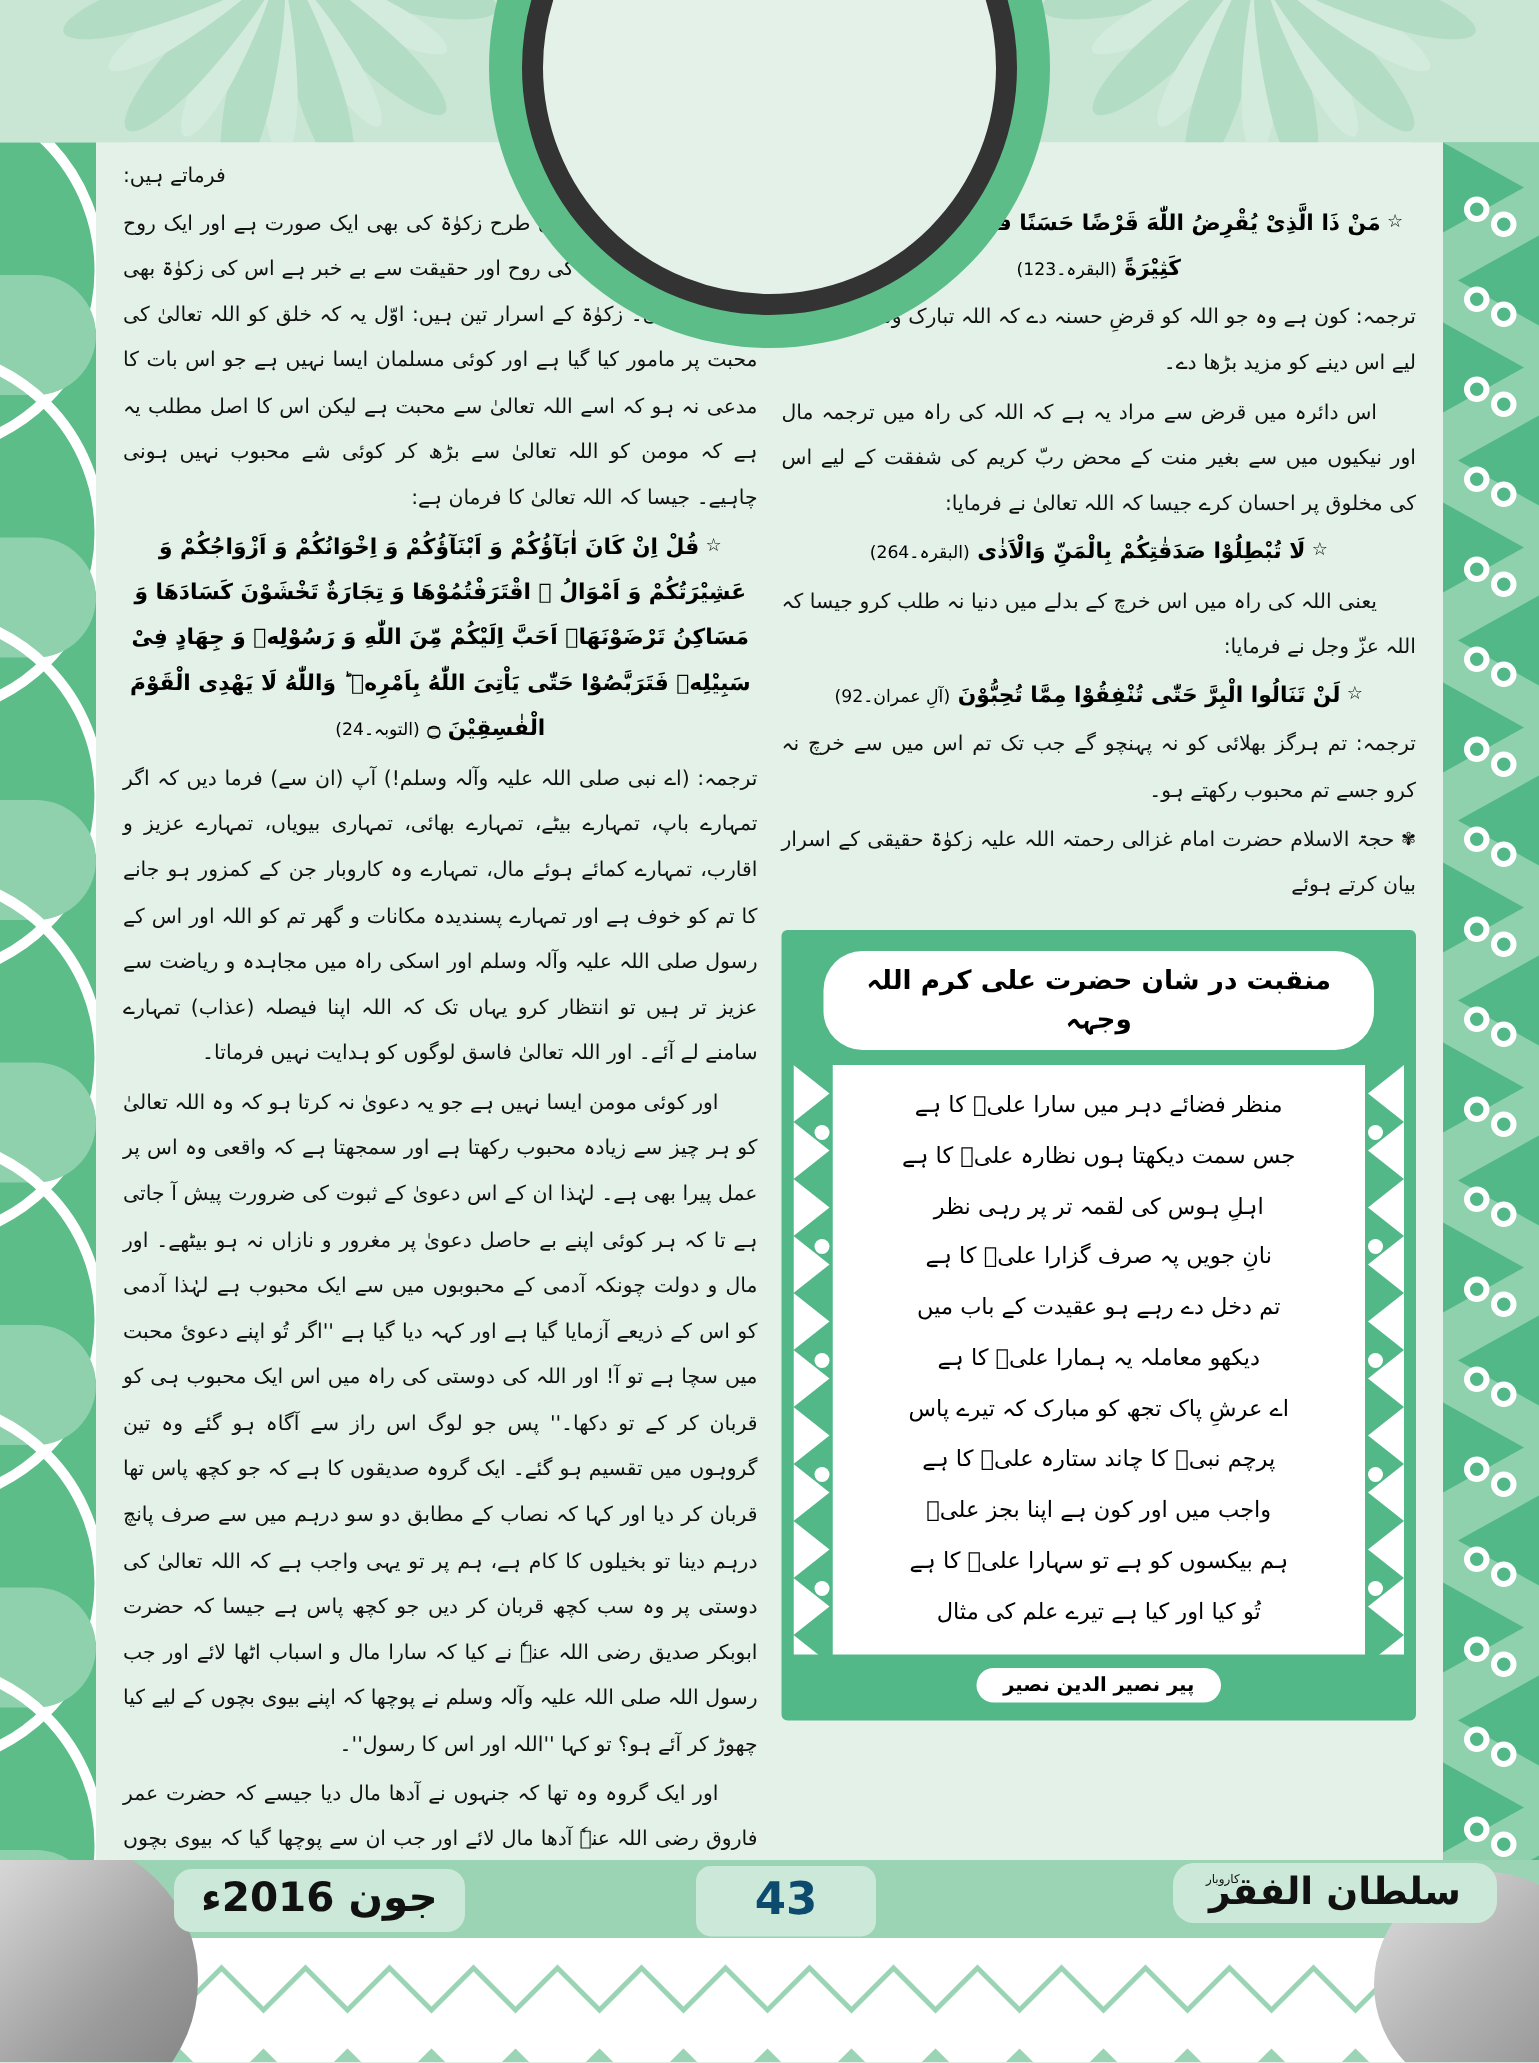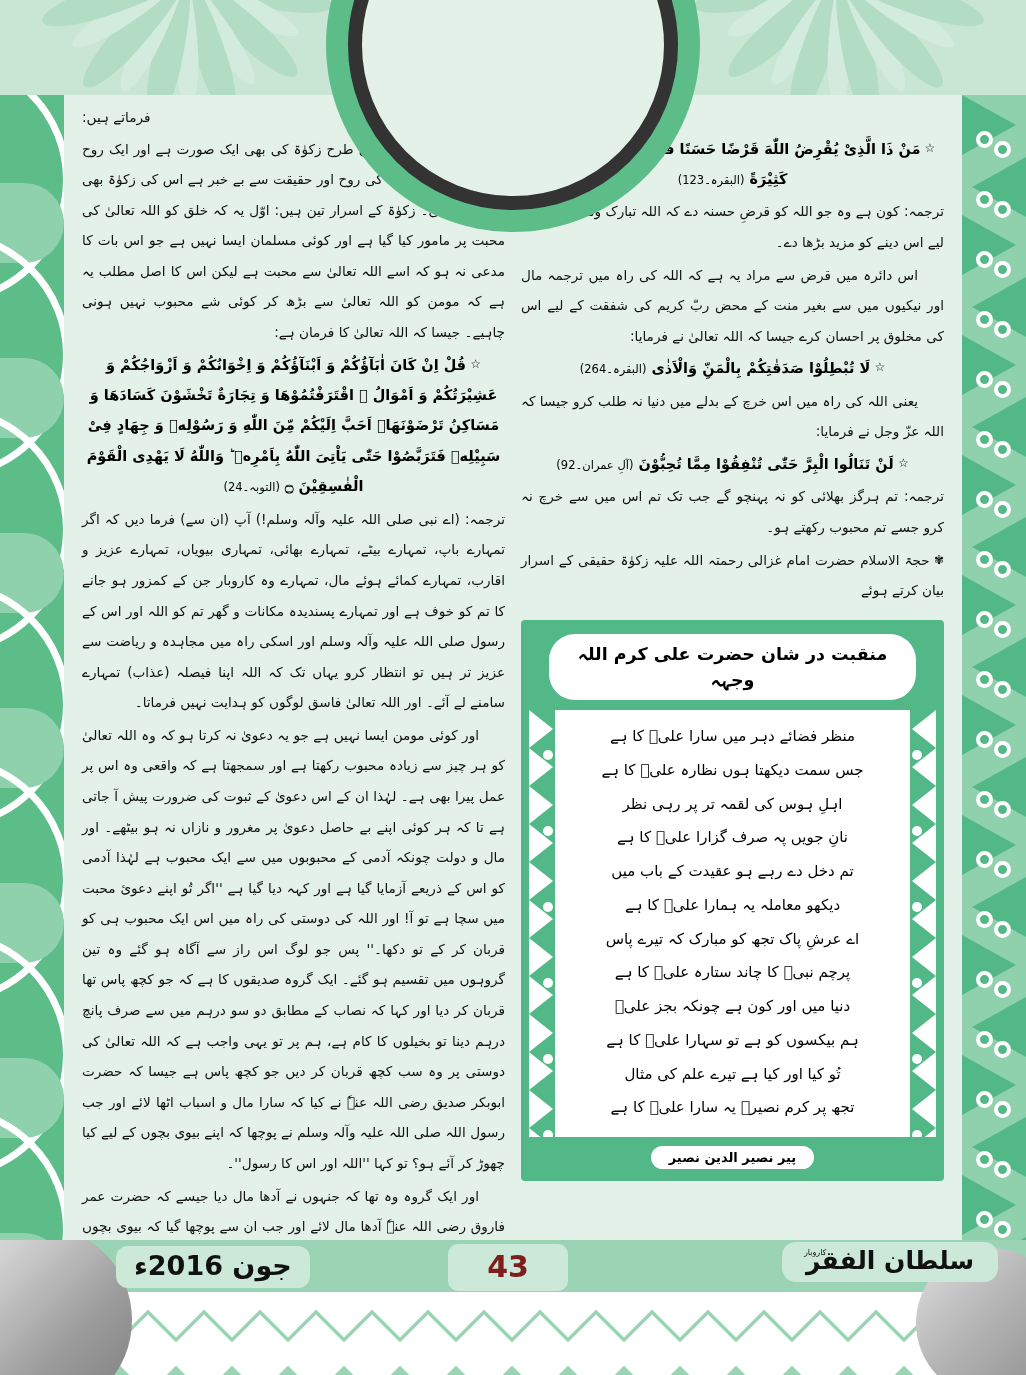--- a/index.html
+++ b/index.html
@@ -255,29 +255,29 @@
     padding: 4px 18px 6px 18px;
     font-size: 27px;
     font-weight: 700;
     color: #111;
     direction: rtl;
     z-index: 6;
     line-height: 1.2;
   }
   .page-num-pill {
     position: absolute;
-    left: 448px; top: 4px;
+    left: 464px; top: 4px;
     width: 120px;
     background: #cbe8d8;
     border-radius: 10px;
     padding: 5px 0 7px 0;
     text-align: center;
     font-size: 30px;
     font-weight: 700;
-    color: #7f1d1d;
+    color: #0c4a6e;
     z-index: 6;
   }
   .logo-pill {
     position: absolute;
     right: 28px; top: 2px;
     background: #cbe8d8;
     border-radius: 14px;
     padding: 5px 24px 7px 24px;
     z-index: 7;
     direction: rtl;
@@ -489,24 +489,23 @@
             </div>
           <div class="poem-lines" id="poem-lines">
               <div class="poem-line">منظر فضائے دہر میں سارا علیؓ کا ہے</div>
               <div class="poem-line">جس سمت دیکھتا ہوں نظارہ علیؓ کا ہے</div>
               <div class="poem-line">اہلِ ہوس کی لقمہ تر پر رہی نظر</div>
               <div class="poem-line">نانِ جویں پہ صرف گزارا علیؓ کا ہے</div>
               <div class="poem-line">تم دخل دے رہے ہو عقیدت کے باب میں</div>
               <div class="poem-line">دیکھو معاملہ یہ ہمارا علیؓ کا ہے</div>
               <div class="poem-line">اے عرشِ پاک تجھ کو مبارک کہ تیرے پاس</div>
               <div class="poem-line">پرچم نبیؐ کا چاند ستارہ علیؓ کا ہے</div>
-              <div class="poem-line">دنیا میں اور کون ہے چونکہ بجز علیؓ</div>
+              <div class="poem-line">واجب میں اور کون ہے اپنا بجز علیؓ</div>
               <div class="poem-line">ہم بیکسوں کو ہے تو سہارا علیؓ کا ہے</div>
               <div class="poem-line">تُو کیا اور کیا ہے تیرے علم کی مثال</div>
-              <div class="poem-line">تجھ پر کرم نصیرؔ یہ سارا علیؓ کا ہے</div>
             </div>
           <div class="poem-sideband" id="psbR" style="background: rgb(82, 184, 136);">
               <div style="position: absolute; top: 0px; width: 0px; height: 0px; border-top: 19px solid transparent; border-bottom: 19px solid transparent; border-left: 24px solid rgb(255, 255, 255); left: 0px;"></div>
               <div class="pdot" style="left: 14px; top: 40px;"></div>
               <div class="pdot" style="left: 3px; top: 50px;"></div>
               <div style="position: absolute; top: 38px; width: 0px; height: 0px; border-top: 19px solid transparent; border-bottom: 19px solid transparent; border-left: 24px solid rgb(255, 255, 255); left: 0px;"></div>
               <div style="position: absolute; top: 76px; width: 0px; height: 0px; border-top: 19px solid transparent; border-bottom: 19px solid transparent; border-left: 24px solid rgb(255, 255, 255); left: 0px;"></div>
               <div class="pdot" style="left: 14px; top: 116px;"></div>
               <div class="pdot" style="left: 3px; top: 126px;"></div>
               <div style="position: absolute; top: 114px; width: 0px; height: 0px; border-top: 19px solid transparent; border-bottom: 19px solid transparent; border-left: 24px solid rgb(255, 255, 255); left: 0px;"></div>

